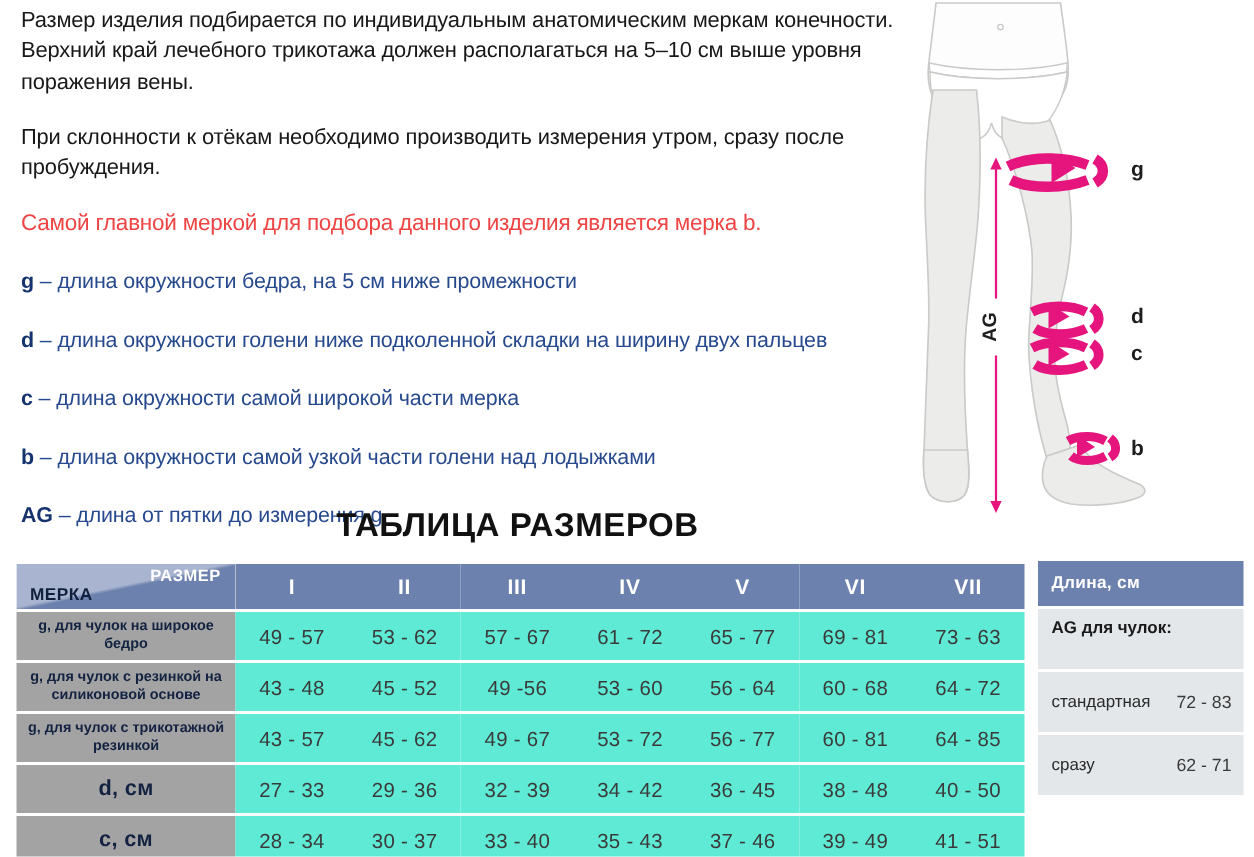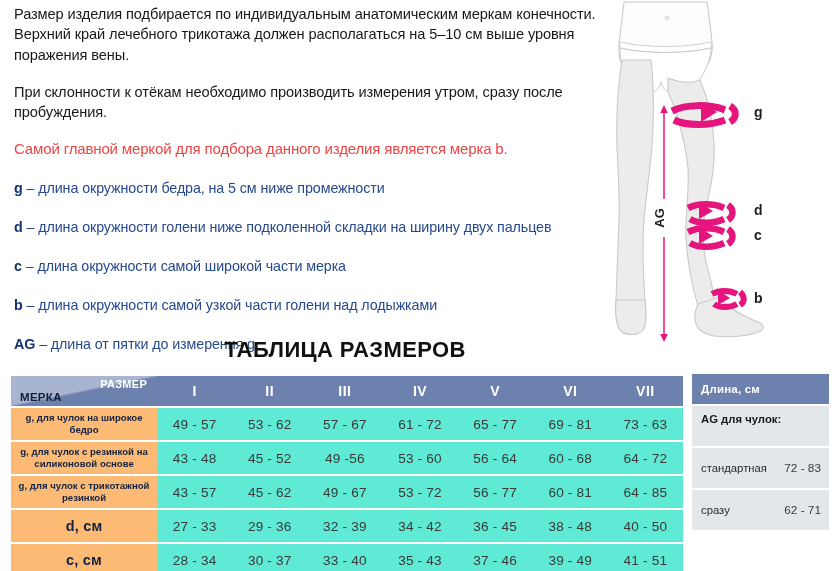--- a/index.html
+++ b/index.html
@@ -168,21 +168,21 @@
     color: #ffffff;
     font-size: 14px;
     font-weight: bold;
     text-align: center;
     vertical-align: middle;
     letter-spacing: 0.5px;
   }
 
   
   .lbl-cell {
-    background: #fdba74;
+    background: #a3a3a3;
     color: #132241;
     text-align: center;
     vertical-align: middle;
     font-size: 9.6px;
     font-weight: bold;
     line-height: 12.5px;
     padding: 3px 6px !important;
     height: 26px;
   }
   .lbl-cell.big {

